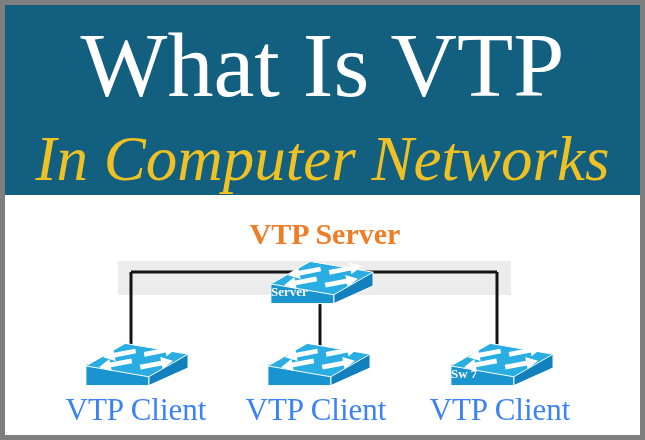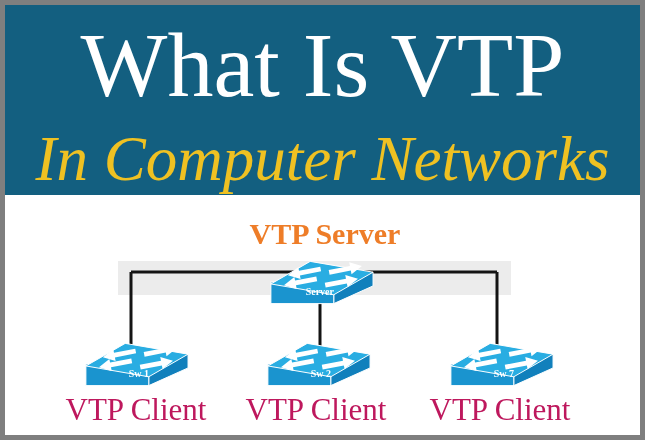--- a/index.html
+++ b/index.html
@@ -63,24 +63,24 @@
     width: 110px;
     height: 52px;
     z-index: 3;
   }
   .switch svg { display: block; }
   .plate-label {
     position: absolute;
     left: 6px; top: 26px;
     width: 63px; height: 20px;
     line-height: 20px;
-    text-align: right;
+    text-align: left;
     color: #ffffff;
     font-weight: bold;
-    font-size: 10px;
+    font-size: 13px;
     font-family: "Liberation Serif", serif;
     white-space: nowrap;
   }
   .caption {
     position: absolute;
     z-index: 4;
     text-align: center;
     white-space: nowrap;
     font-family: "Liberation Serif", serif;
   }
@@ -89,21 +89,21 @@
     width: 200px;
     font-size: 30px;
     font-weight: bold;
     color: #ee7d28;
   }
   .client-caption {
     width: 180px;
     top: 178px;
     font-size: 31px;
     font-weight: 400;
-    color: #be185d;
+    color: #3b82f6;
   }
   .client-caption.c1 { left: 41px; }
   .client-caption.c2 { left: 221px; }
   .client-caption.c3 { left: 405px; }
   .sw-server { left: 260px; top: 42px; }
   .sw-1 { left: 75px;  top: 124px; }
   .sw-2 { left: 257px; top: 124px; }
   .sw-3 { left: 440px; top: 124px; }
 </style>
 </head>
@@ -155,28 +155,26 @@
       <svg width="110" height="52" viewBox="0 0 112 52">
           <use href="#sw-icon"></use>
         </svg>
       <span class="plate-label">Server</span>
     </div>
 
     <div class="switch sw-1">
       <svg width="110" height="52" viewBox="0 0 112 52">
           <use href="#sw-icon"></use>
         </svg>
-      <span class="plate-label">Sw 1</span>
     </div>
 
     <div class="switch sw-2">
       <svg width="110" height="52" viewBox="0 0 112 52">
           <use href="#sw-icon"></use>
         </svg>
-      <span class="plate-label">Sw 2</span>
     </div>
 
     <div class="switch sw-3">
       <svg width="110" height="52" viewBox="0 0 112 52">
           <use href="#sw-icon"></use>
         </svg>
       <span class="plate-label">Sw 7</span>
     </div>
 
     <div class="caption client-caption c1">VTP Client</div>

